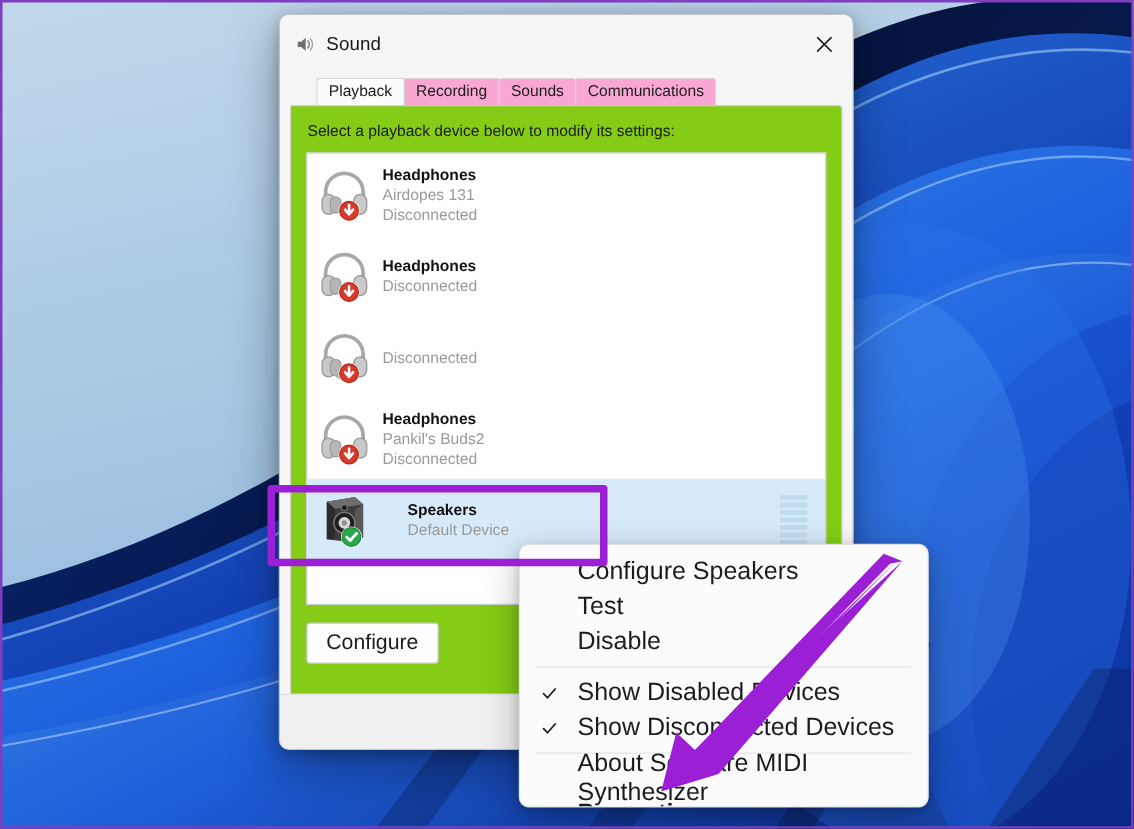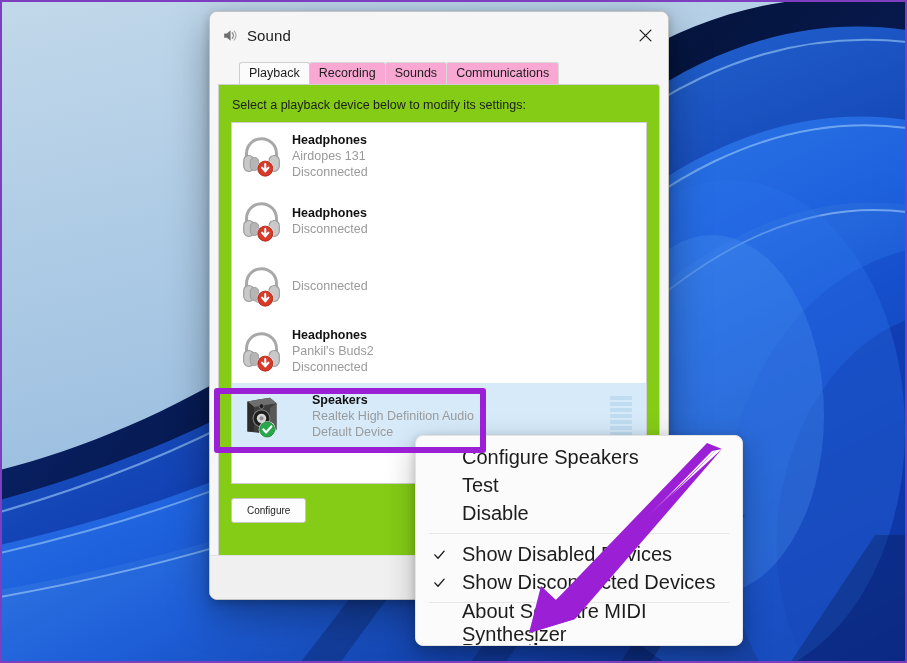--- a/index.html
+++ b/index.html
@@ -21,21 +21,21 @@
   #desktop .wall-svg { position: absolute; inset: 0; width: 907px; height: 663px; }
   #desktop .edge-purple {
     position: absolute; inset: 0;
     border: 2px solid #7d3fc0;
     pointer-events: none; z-index: 60;
   }
 
   
   #sound-dialog {
     position: absolute;
-    left: 209px; top: 11px;
+    left: 223px; top: 11px;
     width: 460px; height: 589px;
     background: #f6f6f6;
     border: 1px solid #c3c3c3;
     border-radius: 8px;
     box-shadow: 0 14px 40px rgba(0,0,0,0.35), 0 3px 10px rgba(0,0,0,0.22);
     z-index: 20;
     overflow: hidden;
   }
   .titlebar {
     height: 47px;
@@ -120,21 +120,21 @@
   .dev-state { font-size: 12.5px; color: #9a9a9a; }
   .vu-meter {
     width: 22px; height: 40px;
     display: flex; flex-direction: column; justify-content: space-between;
     flex: 0 0 auto; margin-right: 8px;
   }
   .vu-meter i { display: block; height: 4px; background: #bfdcf0; border-radius: 1px; }
 
   .btn-row { margin-top: 14px; display: flex; }
   .win-btn {
-    font-size: 10px; color: #1c1c1c;
+    font-size: 17px; color: #1c1c1c;
     background: #fdfdfd;
     border: 1px solid #c7c7c7;
     border-radius: 3px;
     padding: 6px 15px;
     line-height: 1.1;
   }
 
   .dialog-footer {
     position: absolute; left: 0; right: 0; bottom: 0;
     height: 44px;
@@ -364,21 +364,20 @@
             <circle cx="24" cy="27" r="9" fill="#1e1e1e" stroke="#7a7a7a" stroke-width="1.2"></circle>
             <circle cx="24" cy="27" r="5" fill="#d6d6d6"></circle>
             <circle cx="24" cy="27" r="2.2" fill="#8e8e8e"></circle>
             <circle cx="24" cy="14" r="2.6" fill="#1e1e1e" stroke="#7a7a7a" stroke-width="0.9"></circle>
             <circle cx="30" cy="39" r="9" fill="#ffffff"></circle>
             <circle cx="30" cy="39" r="8" fill="#27a84a" stroke="#1d8a3a" stroke-width="1"></circle>
             <path d="M26 39 L29 42 L34.5 35.8" stroke="#fff" stroke-width="2.4" fill="none" stroke-linecap="round" stroke-linejoin="round"></path>
           </svg>
           <div class="dev-text">
             <div class="dev-name">Speakers</div>
-            <div class="dev-sub">Realtek High Definition Audio</div>
             <div class="dev-state">Default Device</div>
           </div>
           <div class="vu-meter">
             <i></i>
               <i></i>
               <i></i>
               <i></i>
               <i></i>
               <i></i>
               <i></i>

